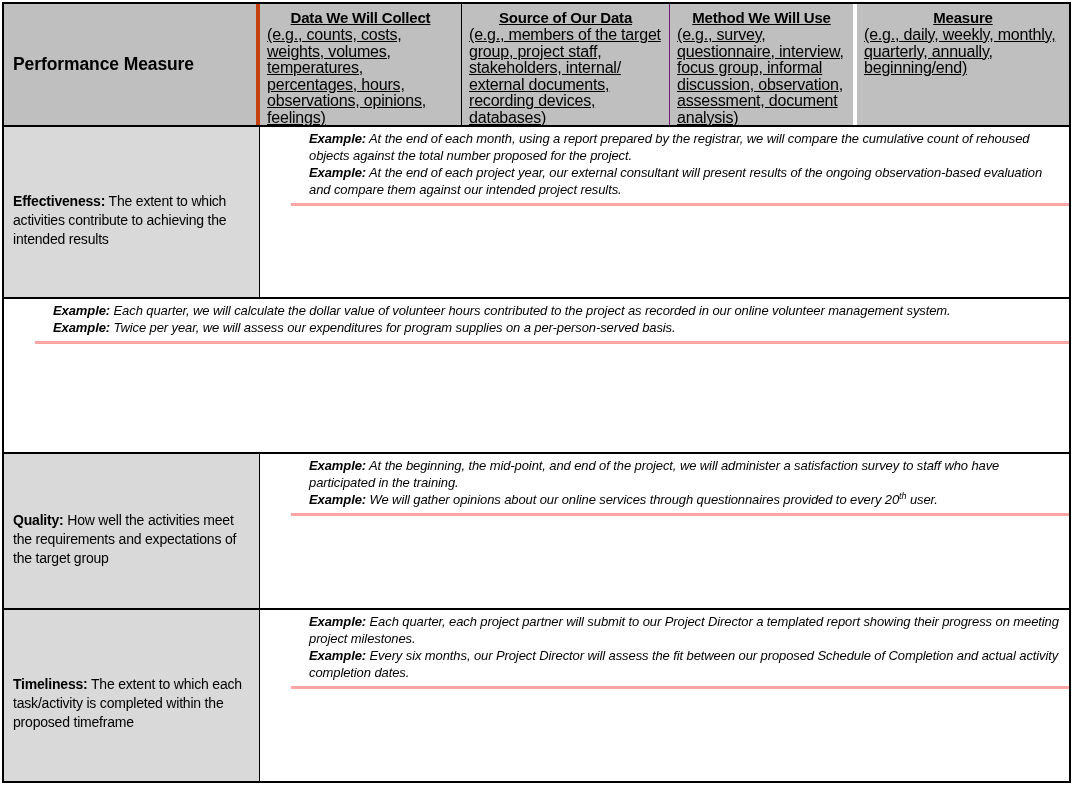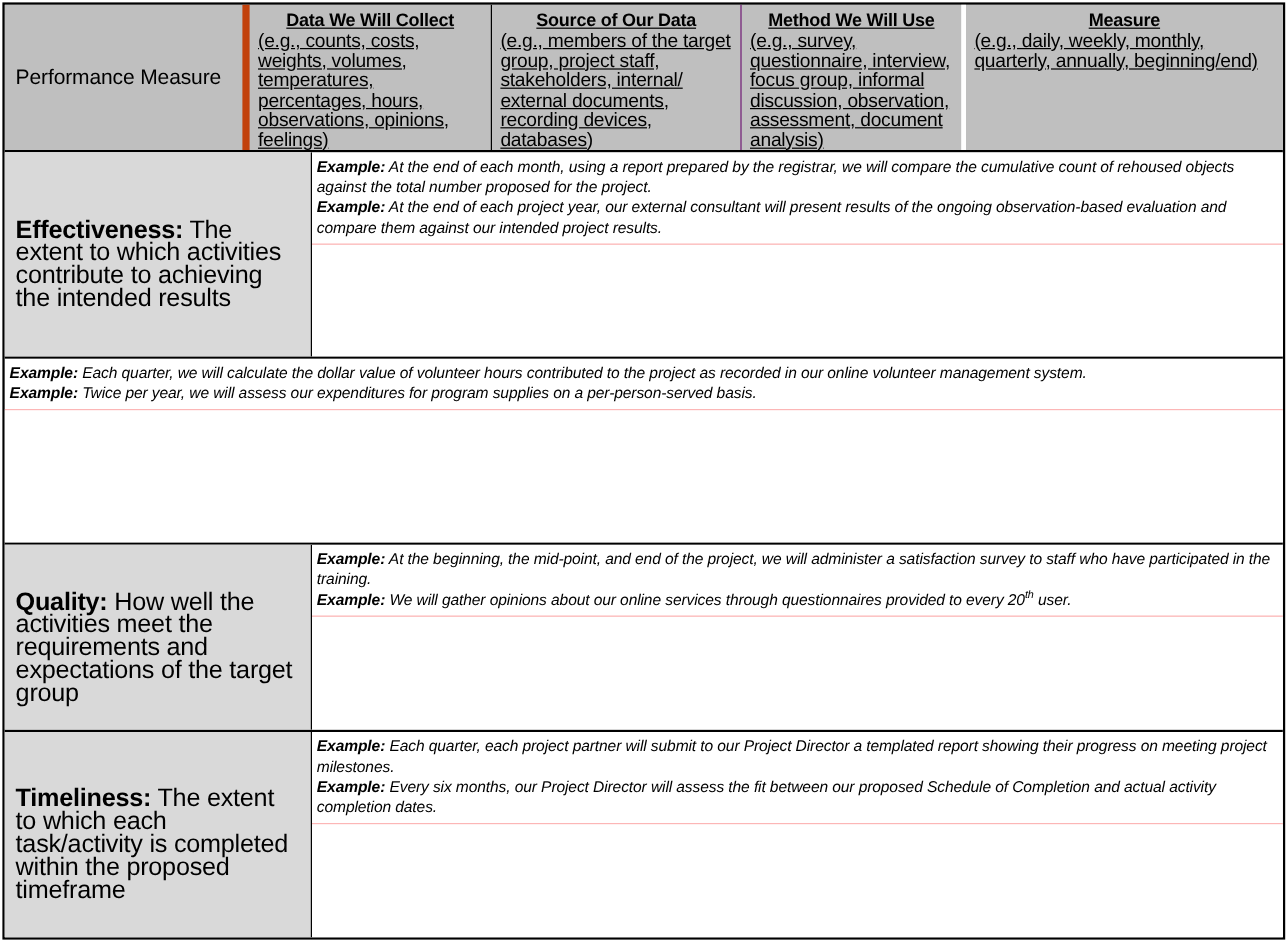--- a/index.html
+++ b/index.html
@@ -7,50 +7,50 @@
   body { font-family: "Liberation Sans", sans-serif; color: #000; position: relative; }
 
   .tbl {
     position: absolute; left: 2px; top: 2px; width: 1069px;
     border: 2px solid #000; background: #fff;
   }
   .row { display: flex; width: 100%; }
 
   
   .hrow { height: 123px; background: #bfbfbf; border-bottom: 2px solid #000; }
-  .c1 { width: 204px; border-right: 6px solid #c2410c; }
+  .c1 { width: 256px; border-right: 4px solid #c2410c; font-weight: bold; }
   .c2 { width: 202px; border-right: 1px solid #000; }
   .c3 { width: 208px; border-right: 1px solid #701a75; }
   .c4 { width: 187px; border-right: 4px solid #ffffff; }
   .c5 { flex: 1; }
   .hcell { padding: 4px 7px 4px 7px; text-decoration: underline; }
   .ht { text-align: center; font-weight: bold; font-size: 15px; letter-spacing: -0.2px; line-height: 19px; }
   .hs { font-size: 16px; line-height: 16.5px; letter-spacing: -0.2px; }
   .pmcell { display: flex; align-items: center; padding: 0 8px 0 9px; font-size: 17.5px; letter-spacing: -0.1px; }
 
   
   .brow { border-bottom: 2px solid #000; background: #fff; }
   .brow.last { border-bottom: none; }
   .r1 { height: 172px; }
   .r2 { height: 155px; }
   .r3 { height: 156px; }
   .r4 { height: 171px; }
 
   .lcell {
     width: 256px; background: #d9d9d9; border-right: 1px solid #000;
     display: flex; align-items: center;
-    padding: 16px 10px 0 9px; font-size: 21px; line-height: 19px; letter-spacing: -0.2px;
+    padding: 16px 10px 0 9px; font-size: 14px; line-height: 19px; letter-spacing: -0.2px;
   }
   .b { font-weight: bold; }
 
   .content { flex: 1; display: flex; flex-direction: column; min-width: 0; }
   .excell {
-    border-bottom: 1px solid #fca5a5;
-    padding: 3px 9px 5px 4px;
-    font-size: 13px; line-height: 17px; font-style: italic; letter-spacing: -0.1px;
+    border-bottom: 3px solid #fca5a5;
+    padding: 3px 9px 5px 18px;
+    font-size: 13px; line-height: 17px; font-style: italic; letter-spacing: -0.1px; margin-left: 31px;
   }
   .exlabel { font-weight: bold; }
   sup { font-size: 9px; line-height: 0; }
   .fill { flex: 1; background: #fff; }
 </style>
 </head>
 <body>
 
 <div class="tbl">
 

